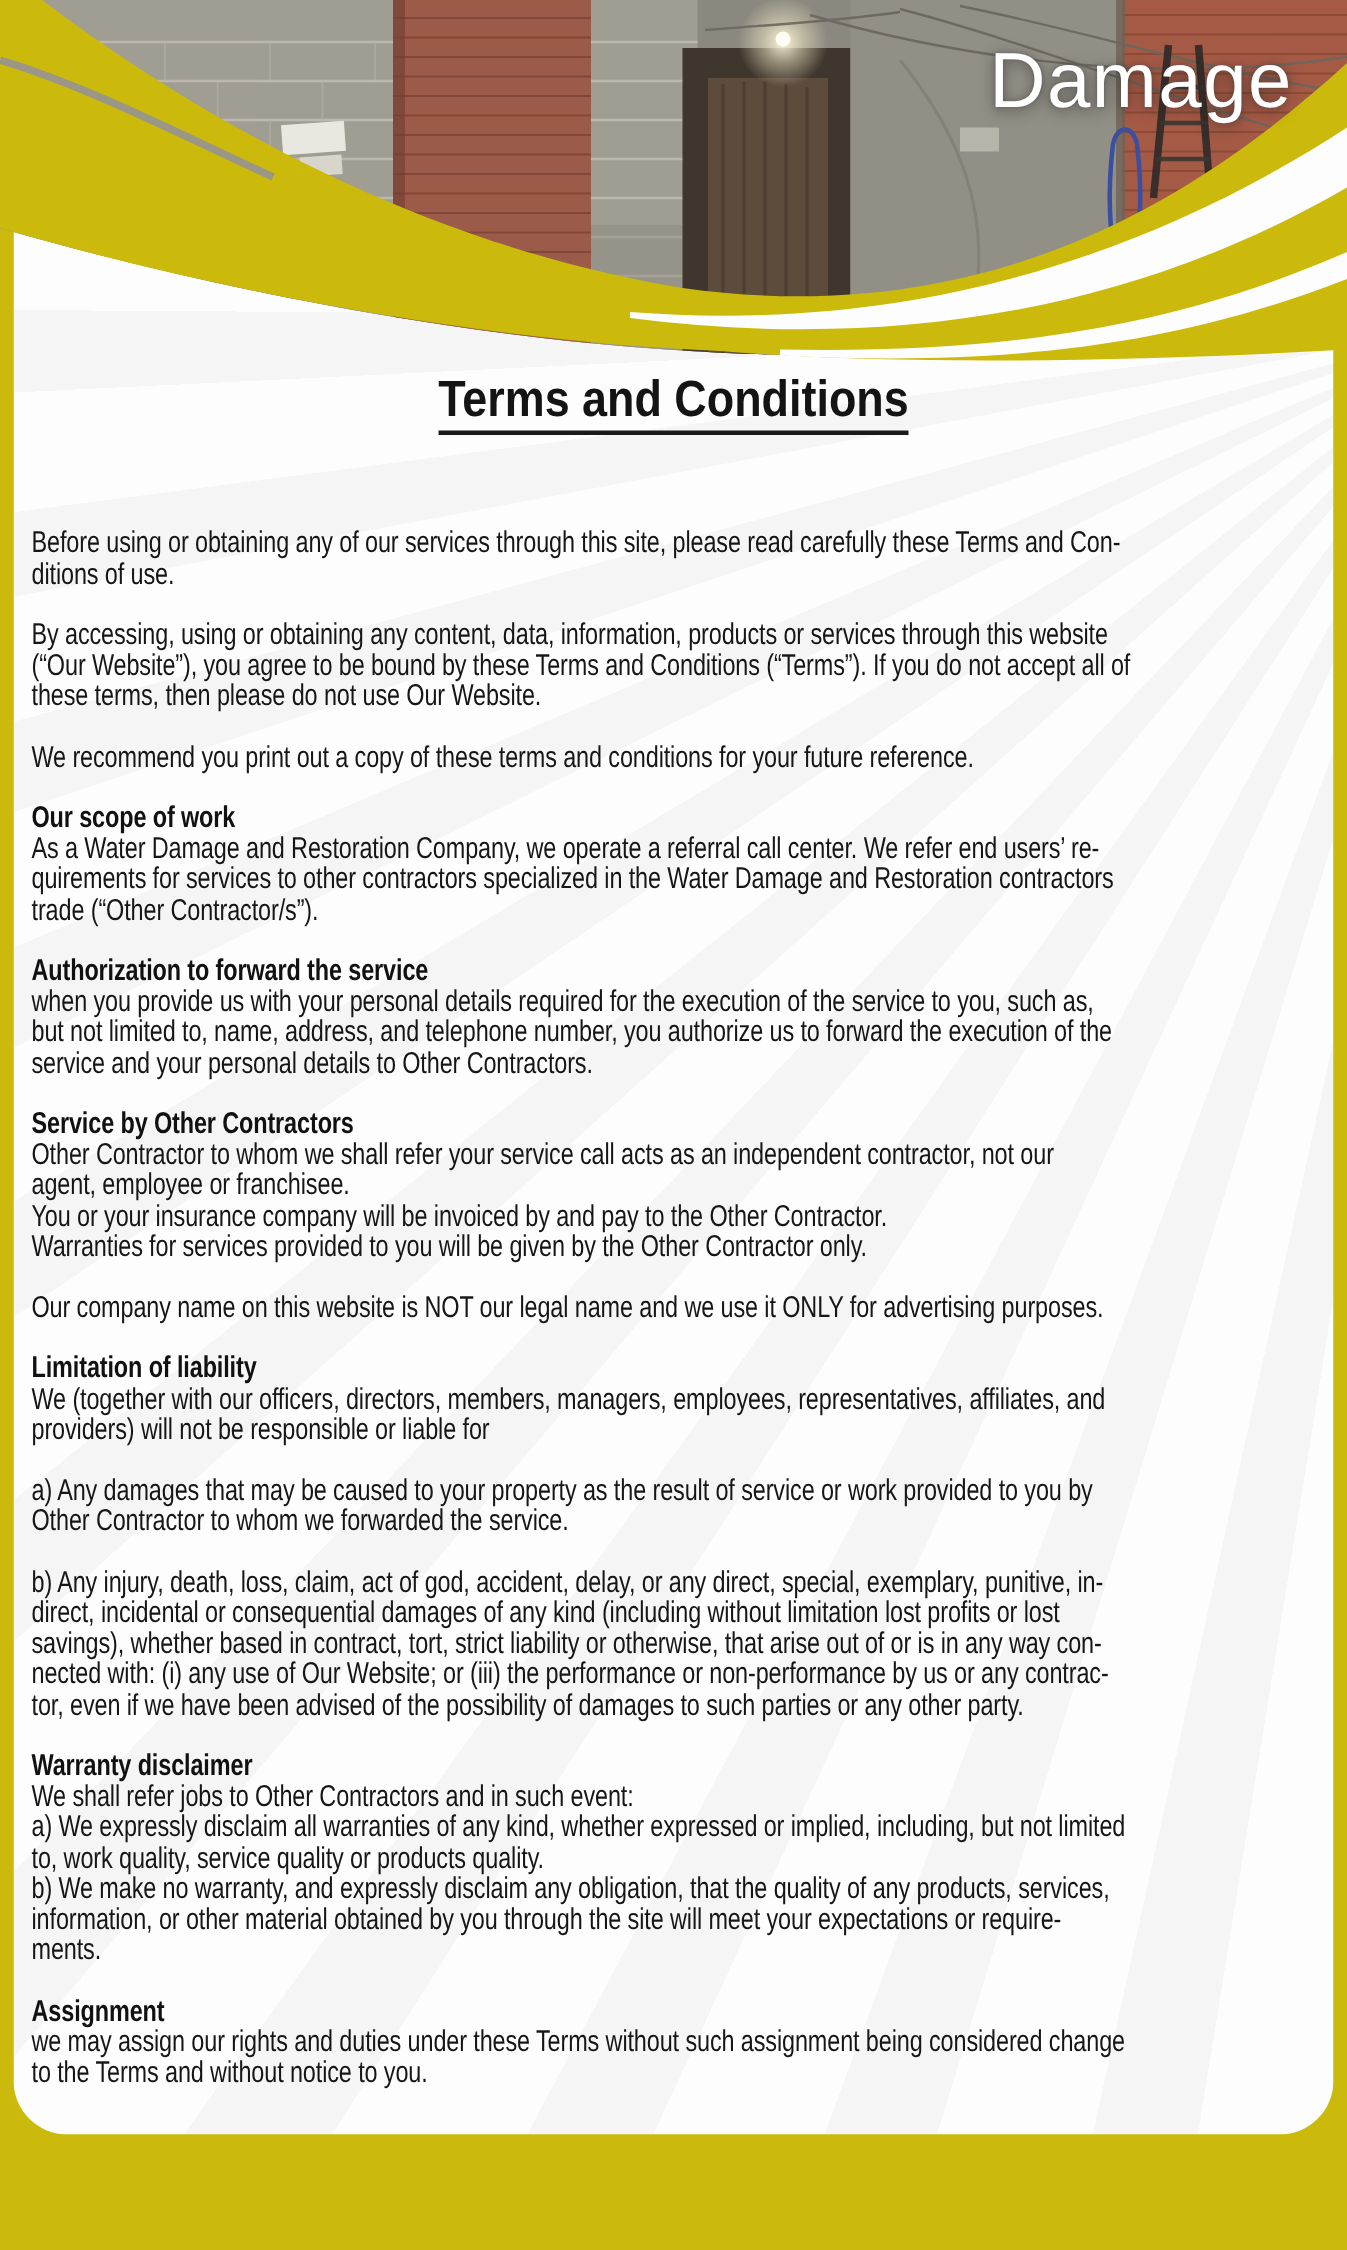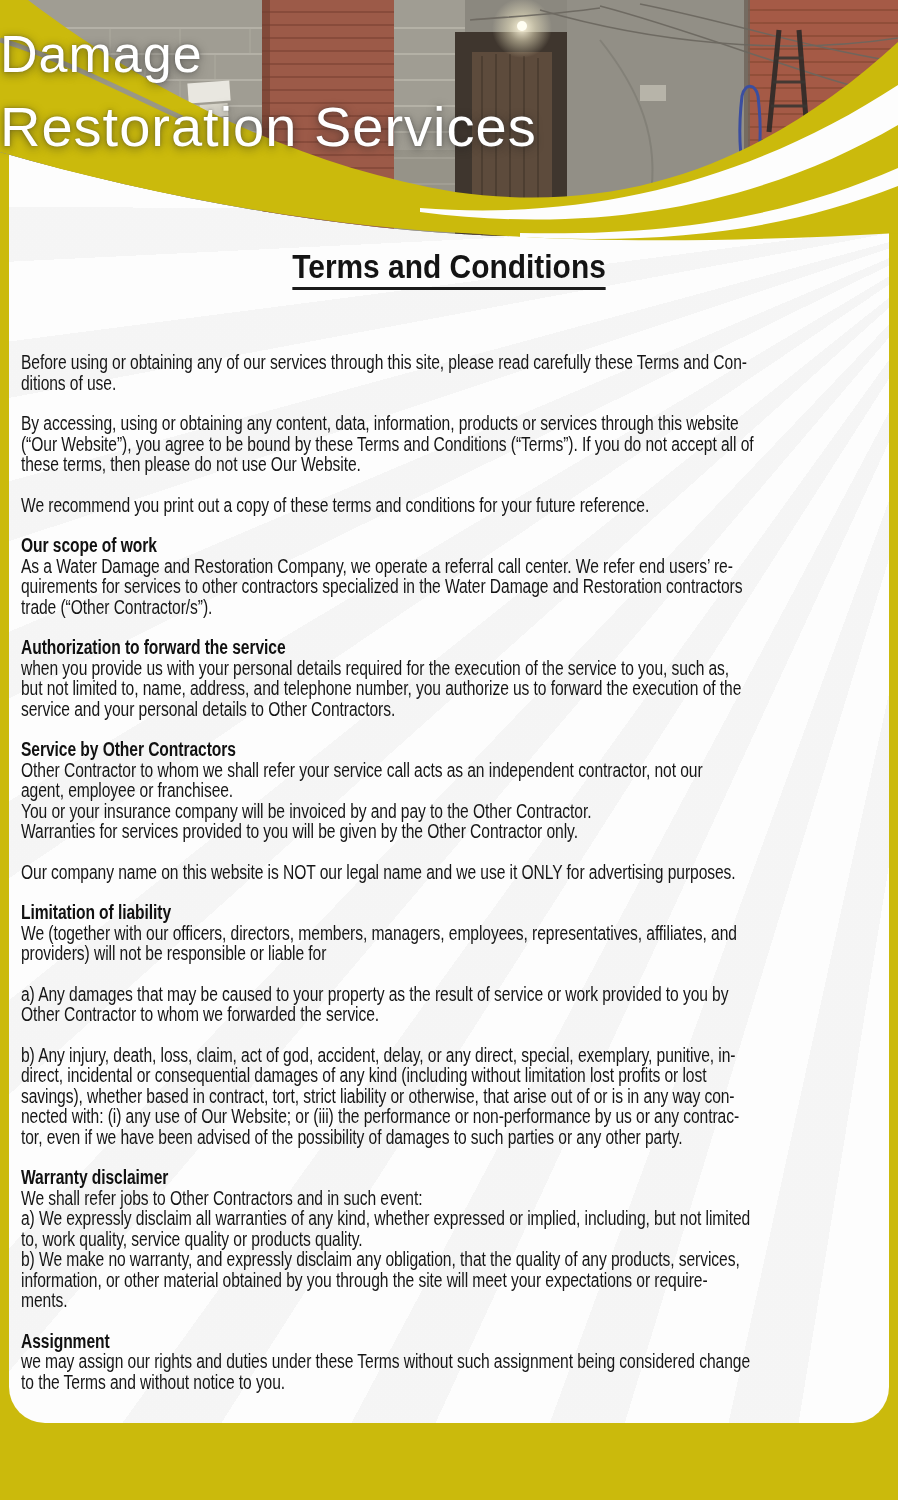--- a/index.html
+++ b/index.html
@@ -30,21 +30,21 @@
   .header{
     position:absolute;left:0;top:0;width:898px;height:245px;z-index:2;
   }
   .header svg{display:block;}
   .title-wrap{
     position:absolute;left:0;top:0;width:898px;height:245px;z-index:3;
     pointer-events:none;
   }
   .title-line{
     position:absolute;left:0;width:862px;
-    text-align:left;
+    text-align:right;
     color:#ffffff;
     text-shadow:0 2px 10px rgba(30,30,30,.55), 0 0 3px rgba(70,70,70,.45);
     white-space:nowrap;
   }
   .title-line.l1{top:24px;font-size:52px;letter-spacing:1px;}
   .title-line.l2{top:94px;font-size:56px;letter-spacing:1px;}
   
   .tc-heading{
     position:absolute;top:247px;left:0;width:100%;
     text-align:center;
@@ -175,21 +175,20 @@
                L898,125
                C760,205 600,235 420,212 Z" fill="#fdfdfd"></path>
       <path d="M520,233 C680,236 790,215 898,168
                L898,186
                C790,228 680,245 520,237 Z" fill="#fdfdfd"></path>
     </svg>
   </div>
 
   <div class="title-wrap">
     <div class="title-line l1">Damage</div>
-    <div class="title-line l2">Restoration Services</div>
   </div>
 
   <div class="tc-heading">
     <span>Terms and Conditions</span>
   </div>
 
   <div class="terms-body">
       <p>Before using or obtaining any of our services through this site, please read carefully these Terms and Con-
 ditions of use.</p>
       <p>By accessing, using or obtaining any content, data, information, products or services through this website

